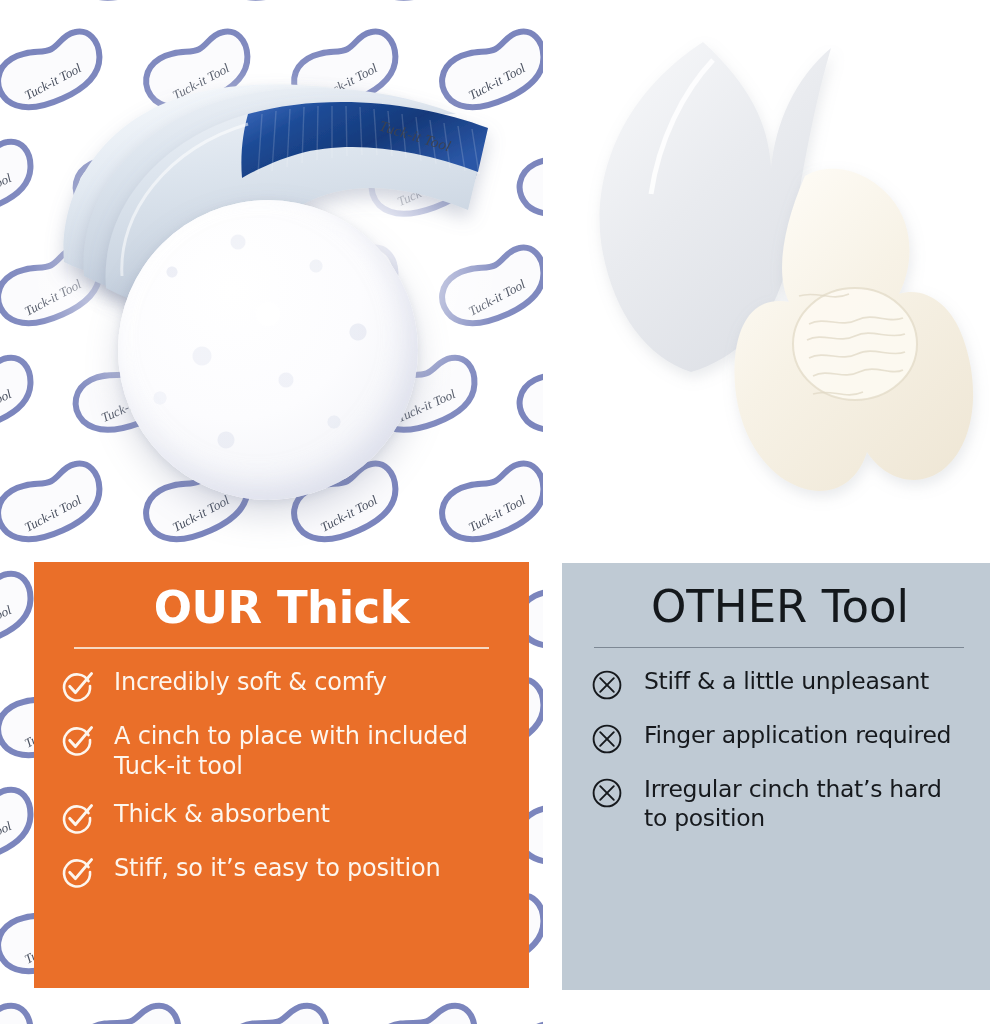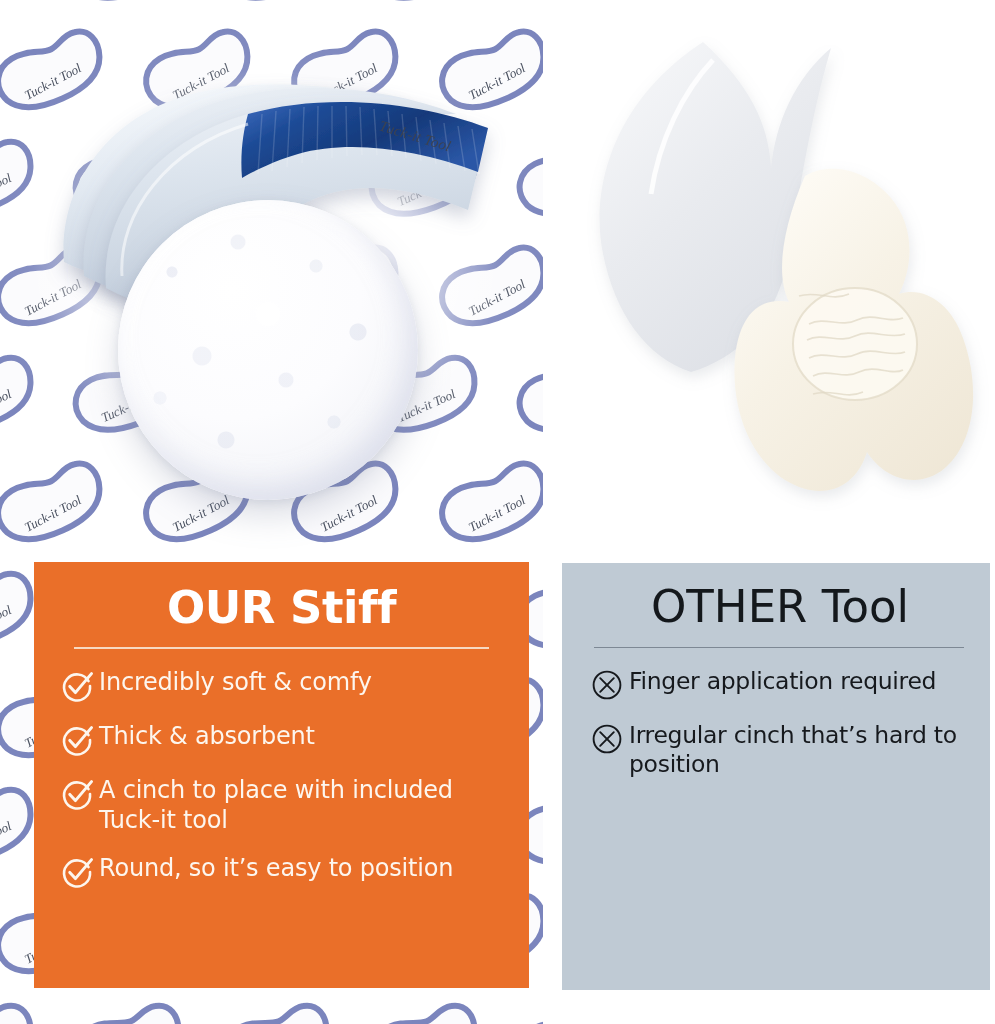--- a/index.html
+++ b/index.html
@@ -169,21 +169,21 @@
     height: 1px;
     background: #7d8894;
     margin: 17px 6px 18px 4px;
   }
 
   ul.benefits, ul.drawbacks { list-style: none; }
 
   ul.benefits li, ul.drawbacks li {
     display: flex;
     align-items: flex-start;
-    gap: 5px;
+    gap: 20px;
     margin-bottom: 18px;
   }
   ul.benefits li:last-child, ul.drawbacks li:last-child { margin-bottom: 0; }
 
   .ico {
     flex: 0 0 auto;
     width: 34px; height: 34px;
     margin-top: 2px;
   }
   .ico svg { display: block; width: 100%; height: 100%; overflow: visible; }
@@ -643,66 +643,76 @@
             <path d="M 250,348 C 266,340 280,352 296,344 C 312,336 328,348 340,342"></path>
             <path d="M 236,268 C 254,262 268,274 286,266"></path>
             <path d="M 250,366 C 268,360 282,372 300,364"></path>
           </g>
         </g>
       </svg>
     </div>
   </div>
 
   <div class="panel-our">
-    <div class="title-our">OUR Stiff</div>
+    <div class="title-our">OUR Thick</div>
     <div class="rule-our"></div>
     <ul class="benefits" id="our-list">
         <li>
           <span class="ico">
             <svg viewBox="0 0 34 34">
               <path d="M28.5 12.2 A 13 13 0 1 0 30 17" fill="none" stroke="#fdf6ee" stroke-width="2.6" stroke-linecap="round"></path>
               <path d="M9.8 17.4 L15.4 23.6 L31.5 4.6" fill="none" stroke="#fdf6ee" stroke-width="3" stroke-linecap="round" stroke-linejoin="round"></path>
             </svg>
           </span>
           <span class="btxt">Incredibly soft &amp; comfy</span>
         </li>
         <li>
           <span class="ico">
             <svg viewBox="0 0 34 34">
               <path d="M28.5 12.2 A 13 13 0 1 0 30 17" fill="none" stroke="#fdf6ee" stroke-width="2.6" stroke-linecap="round"></path>
               <path d="M9.8 17.4 L15.4 23.6 L31.5 4.6" fill="none" stroke="#fdf6ee" stroke-width="3" stroke-linecap="round" stroke-linejoin="round"></path>
             </svg>
           </span>
+          <span class="btxt">A cinch to place with included Tuck-it tool</span>
+        </li>
+        <li>
+          <span class="ico">
+            <svg viewBox="0 0 34 34">
+              <path d="M28.5 12.2 A 13 13 0 1 0 30 17" fill="none" stroke="#fdf6ee" stroke-width="2.6" stroke-linecap="round"></path>
+              <path d="M9.8 17.4 L15.4 23.6 L31.5 4.6" fill="none" stroke="#fdf6ee" stroke-width="3" stroke-linecap="round" stroke-linejoin="round"></path>
+            </svg>
+          </span>
           <span class="btxt">Thick &amp; absorbent</span>
         </li>
         <li>
           <span class="ico">
             <svg viewBox="0 0 34 34">
               <path d="M28.5 12.2 A 13 13 0 1 0 30 17" fill="none" stroke="#fdf6ee" stroke-width="2.6" stroke-linecap="round"></path>
               <path d="M9.8 17.4 L15.4 23.6 L31.5 4.6" fill="none" stroke="#fdf6ee" stroke-width="3" stroke-linecap="round" stroke-linejoin="round"></path>
             </svg>
           </span>
-          <span class="btxt">A cinch to place with included Tuck-it tool</span>
-        </li>
-        <li>
-          <span class="ico">
-            <svg viewBox="0 0 34 34">
-              <path d="M28.5 12.2 A 13 13 0 1 0 30 17" fill="none" stroke="#fdf6ee" stroke-width="2.6" stroke-linecap="round"></path>
-              <path d="M9.8 17.4 L15.4 23.6 L31.5 4.6" fill="none" stroke="#fdf6ee" stroke-width="3" stroke-linecap="round" stroke-linejoin="round"></path>
-            </svg>
-          </span>
-          <span class="btxt">Round, so it’s easy to position</span>
+          <span class="btxt">Stiff, so it’s easy to position</span>
         </li>
       </ul>
   </div>
 
   <div class="panel-other">
     <div class="title-other">OTHER Tool</div>
     <div class="rule-other"></div>
     <ul class="drawbacks" id="other-list">
+        <li>
+          <span class="ico">
+            <svg viewBox="0 0 34 34">
+              <circle cx="17" cy="17" r="13.4" fill="none" stroke="#16191d" stroke-width="1.9"></circle>
+              <line x1="10.2" y1="10.2" x2="23.8" y2="23.8" stroke="#16191d" stroke-width="1.9" stroke-linecap="round"></line>
+              <line x1="23.8" y1="10.2" x2="10.2" y2="23.8" stroke="#16191d" stroke-width="1.9" stroke-linecap="round"></line>
+            </svg>
+          </span>
+          <span class="dtxt">Stiff &amp; a little unpleasant</span>
+        </li>
         <li>
           <span class="ico">
             <svg viewBox="0 0 34 34">
               <circle cx="17" cy="17" r="13.4" fill="none" stroke="#16191d" stroke-width="1.9"></circle>
               <line x1="10.2" y1="10.2" x2="23.8" y2="23.8" stroke="#16191d" stroke-width="1.9" stroke-linecap="round"></line>
               <line x1="23.8" y1="10.2" x2="10.2" y2="23.8" stroke="#16191d" stroke-width="1.9" stroke-linecap="round"></line>
             </svg>
           </span>
           <span class="dtxt">Finger application required</span>
         </li>

